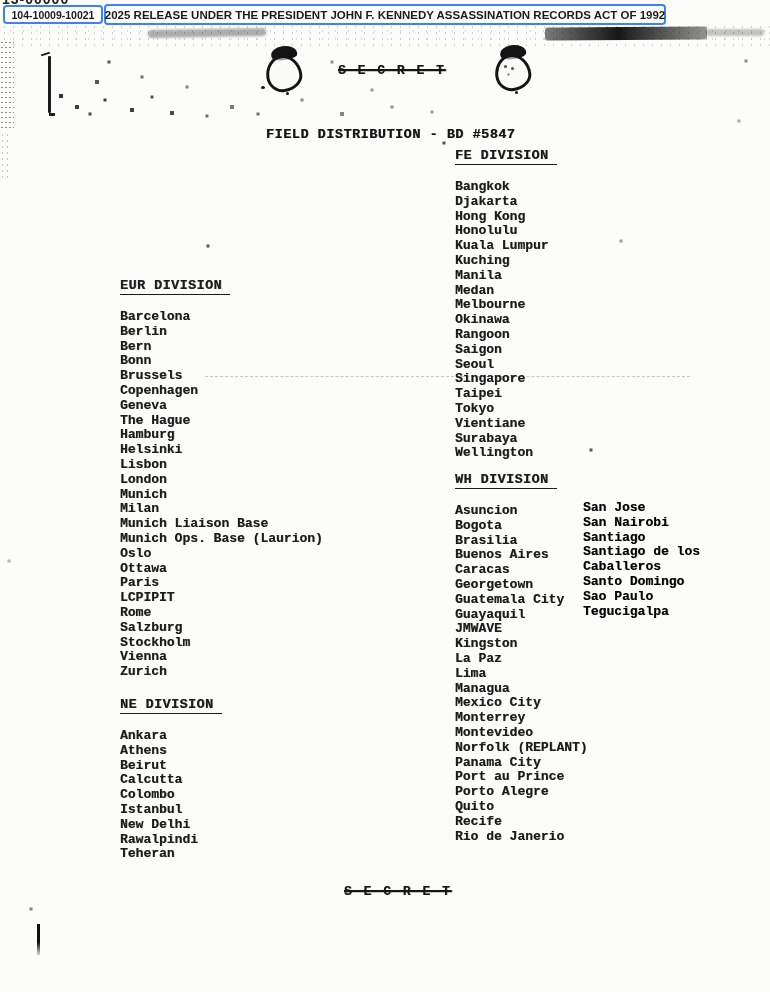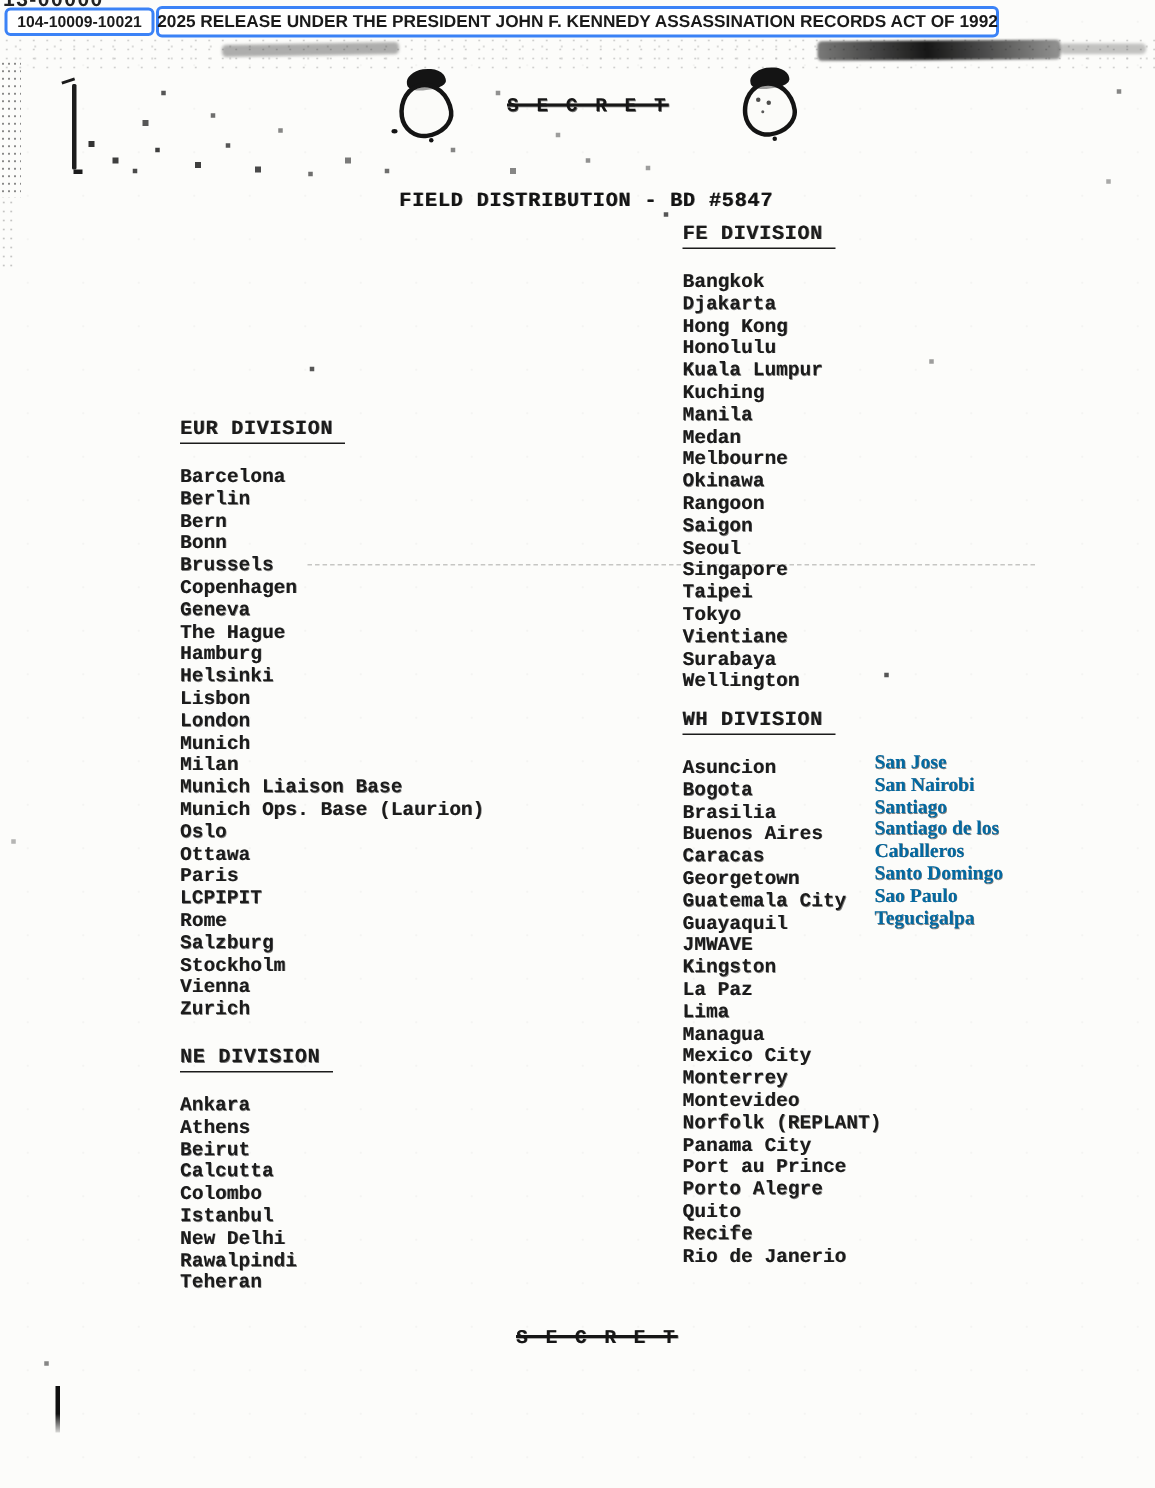--- a/index.html
+++ b/index.html
@@ -121,21 +121,21 @@
   }
   .citylist .city{
     font-weight:bold; font-size:13px; line-height:14.8px; white-space:nowrap;
     text-shadow:.4px .4px .3px rgba(22,22,22,.55);
   }
   .div-af{ left:120px; top:141px; }
   .div-eur{ left:120px; top:276px; }
   .div-ne{ left:120px; top:695px; }
   .div-fe{ left:455px; top:146px; }
   .div-wh{ left:455px; top:470px; }
-  .wh-col2{ position:absolute; left:583px; top:501px; z-index:1; color:#0369a1;font-family:Liberation Serif, serif; }
+  .wh-col2{ position:absolute; left:583px; top:501px; z-index:1; color:#000000; }
 </style>
 </head>
 <body>
 
 <div class="page">
 
   <div class="docid-partial">13-00000</div>
 
   <div class="badge record">104-10009-10021</div>
 

